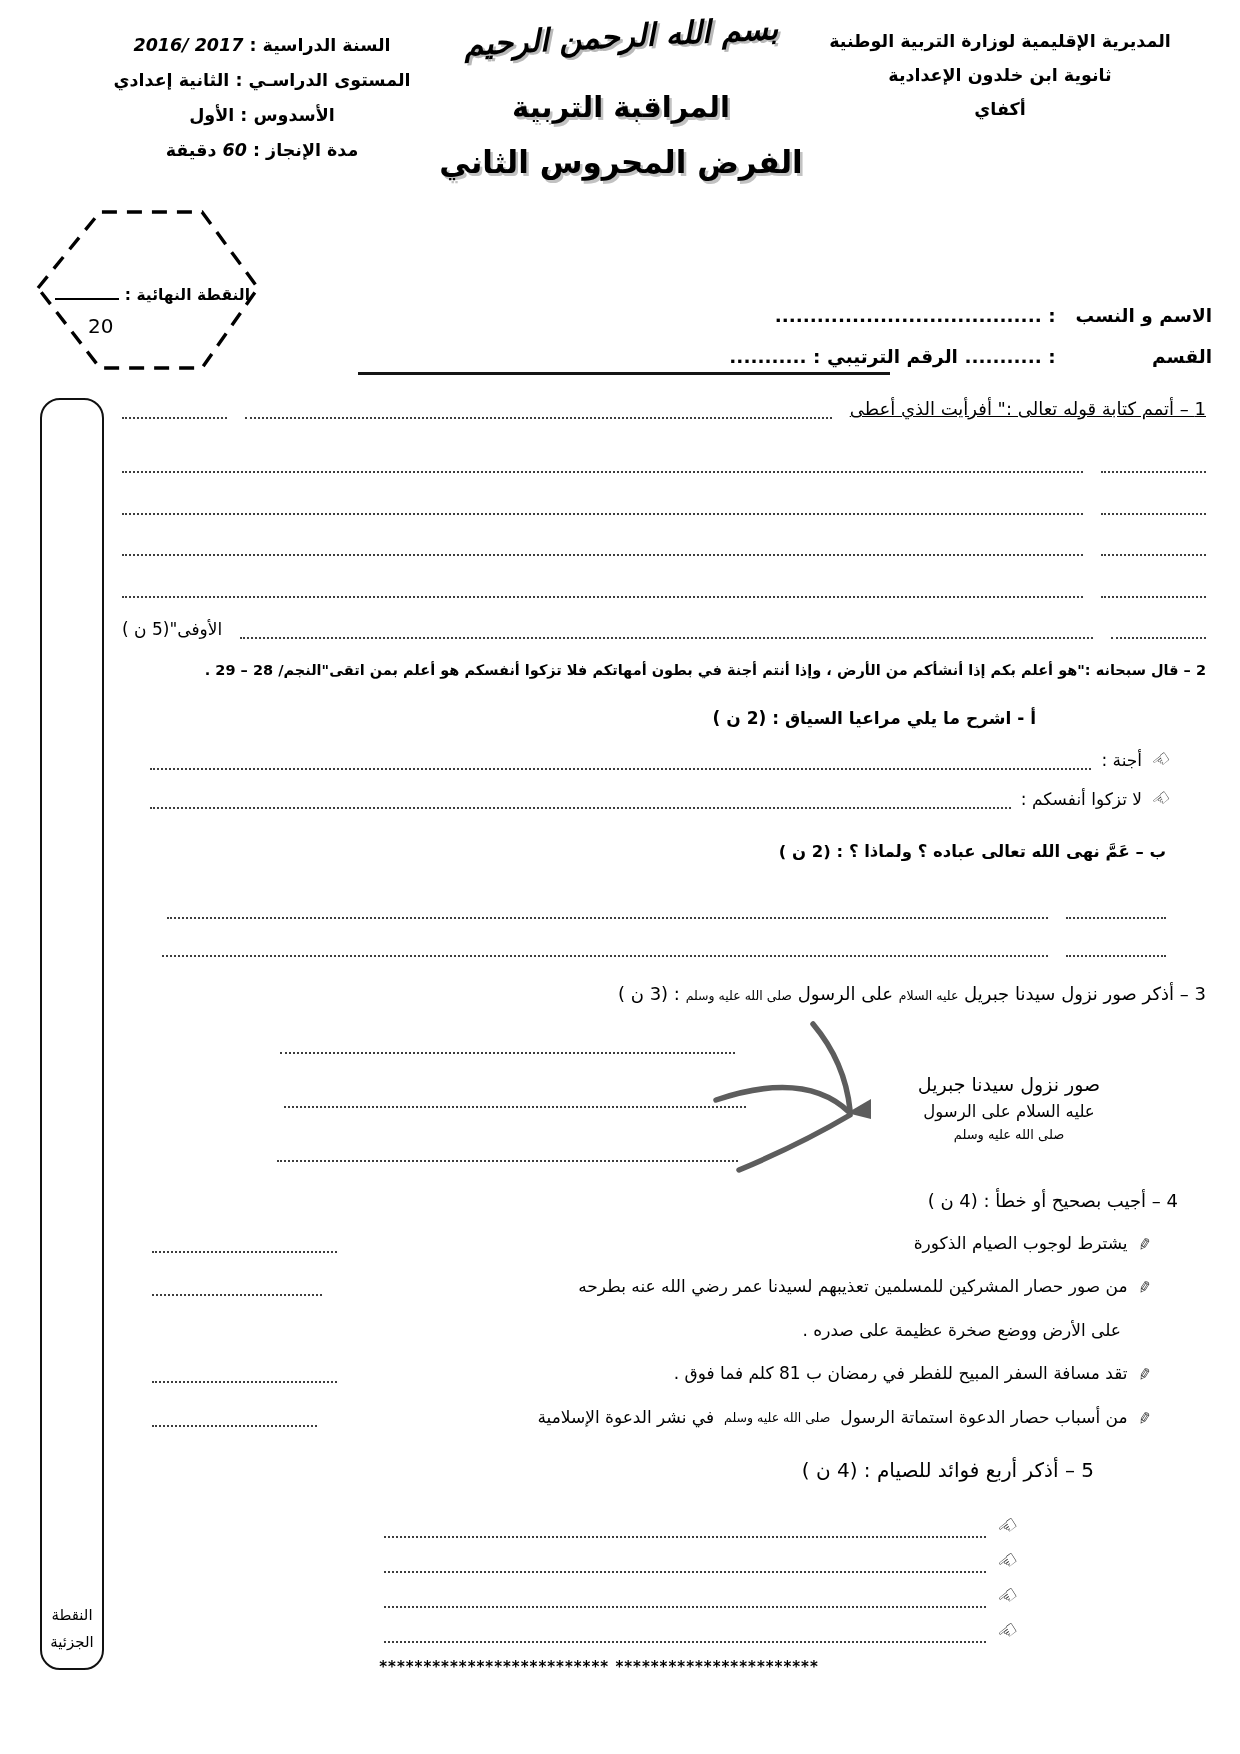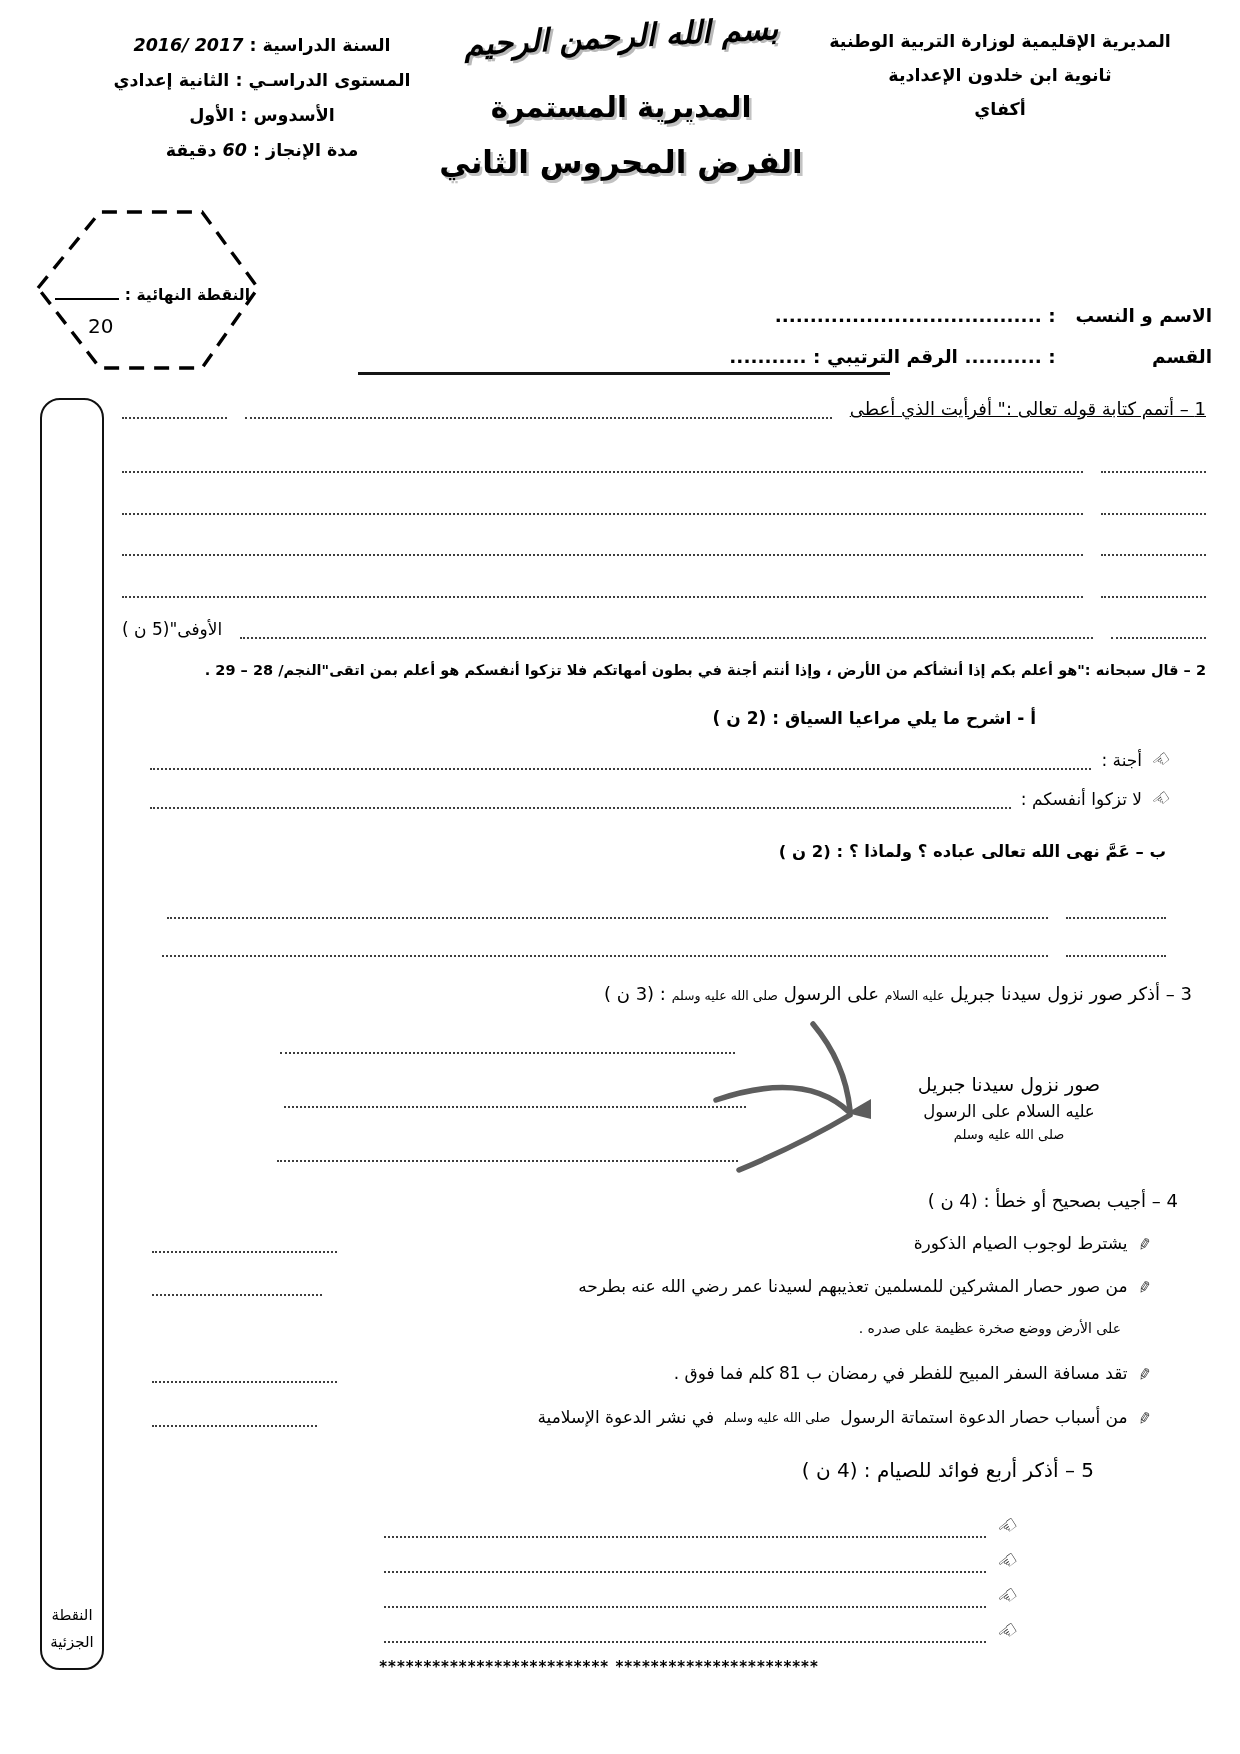--- a/index.html
+++ b/index.html
@@ -84,21 +84,21 @@
     <div>الأسدوس : الأول</div>
     <div>
       <span>مدة الإنجاز :</span>
       <span class="latin-italic">60</span>
       <span>دقيقة</span>
     </div>
   </div>
 
   <div class="center-head">
     <div class="basmala">بسم الله الرحمن الرحيم</div>
-    <div class="main-title">المديرية المستمرة</div>
+    <div class="main-title">المراقبة التربية</div>
     <div class="exam-title">الفرض المحروس الثاني</div>
   </div>
 
   <div class="hexagon-box">
     <svg width="236" height="172" viewBox="0 0 236 172">
       <polygon points="8,84 70,8 172,8 228,84 172,164 70,164" fill="none" stroke="#000" stroke-width="3.4" stroke-dasharray="15 10"></polygon>
     </svg>
     <div class="hex-label-row">
       <span>النقطة النهائية :</span>
       <span class="score-line"></span>
@@ -176,21 +176,21 @@
     <div class="abs sub-head" style="top:444px; right:40px; font-size:16.5px;">ب – عَمَّ نهى الله تعالى عباده ؟ ولماذا ؟ : (2 ن )</div>
     <div class="abs flexline" style="top:503px; right:40px; left:45px;">
       <span class="dotseg seg-short" style="width:100px;"></span>
       <span class="dotseg seg-long"></span>
     </div>
     <div class="abs flexline" style="top:541px; right:40px; left:40px;">
       <span class="dotseg seg-short" style="width:100px;"></span>
       <span class="dotseg seg-long"></span>
     </div>
 
-    <div class="abs q-text" style="top:585px; right:14px;text-align:right;">
+    <div class="abs q-text" style="top:585px; right:0;text-align:right;">
       <span>3 – أذكر صور نزول سيدنا جبريل</span>
       <span class="small-inline">عليه السلام</span>
       <span>على الرسول</span>
       <span class="small-inline">صلى الله عليه وسلم</span>
       <span>: (3 ن )</span>
     </div>
 
     <div class="abs" style="top:620px; right:0; left:0; height:178px;">
       <div class="diagram-label" style="top:8px; right:42px; width:310px;margin-top:44px;">
         <div class="dl1">صور نزول سيدنا جبريل</div>
@@ -215,21 +215,21 @@
       <span class="txt">يشترط لوجوب الصيام الذكورة</span>
       <span class="spacer"></span>
       <span class="dotseg ansseg"></span>
     </div>
     <div class="abs q4row" style="top:878px; right:55px; left:30px;">
       <span class="pencil">✎</span>
       <span class="txt">من صور حصار المشركين للمسلمين تعذيبهم لسيدنا عمر رضي الله عنه بطرحه</span>
       <span class="spacer"></span>
       <span class="dotseg ansseg" style="width:170px;"></span>
     </div>
-    <div class="abs q-text" style="top:922px; right:85px; font-size:14px;">على الأرض ووضع صخرة عظيمة على صدره .</div>
+    <div class="abs q-text" style="top:922px; right:85px; font-size:17px;">على الأرض ووضع صخرة عظيمة على صدره .</div>
     <div class="abs q4row" style="top:965px; right:55px; left:30px;">
       <span class="pencil">✎</span>
       <span class="txt">تقد مسافة السفر المبيح للفطر في رمضان ب 81 كلم فما فوق .</span>
       <span class="spacer"></span>
       <span class="dotseg ansseg"></span>
     </div>
     <div class="abs q4row" style="top:1009px; right:55px; left:30px;">
       <span class="pencil">✎</span>
       <span class="txt">من أسباب حصار الدعوة استماتة الرسول</span>
       <span class="txt-sm">صلى الله عليه وسلم</span>

